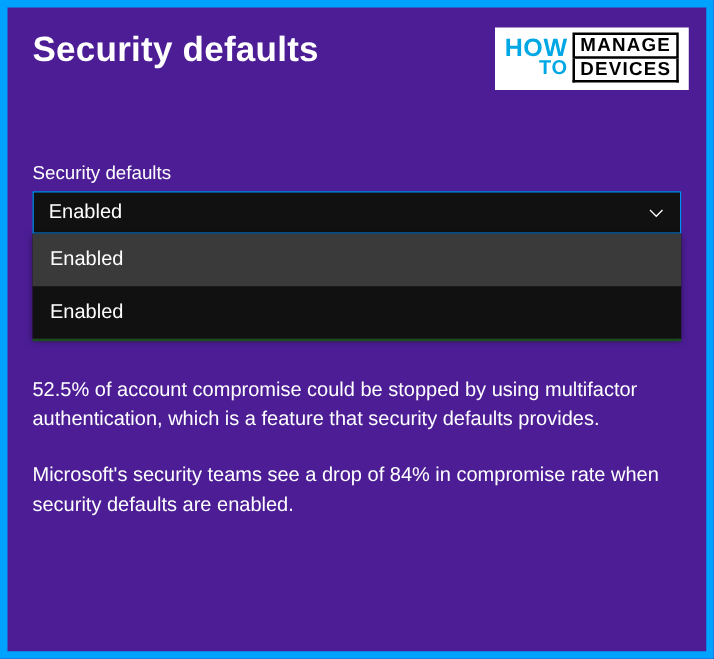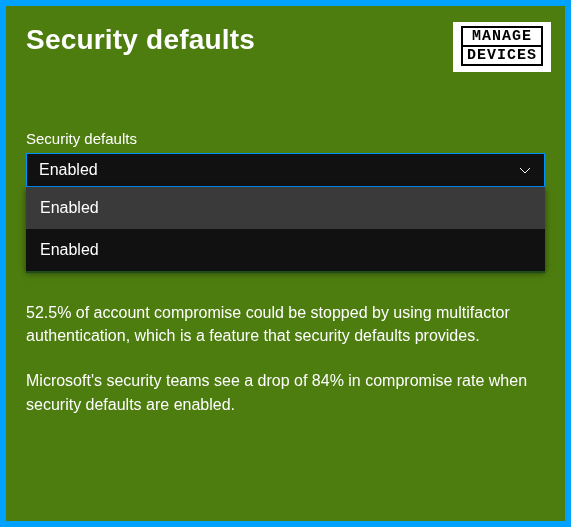--- a/index.html
+++ b/index.html
@@ -10,21 +10,21 @@
     body {
       width: 571px;
       height: 527px;
       background: #00a2ff;
       padding: 6px;
       font-family: 'Segoe UI', Arial, sans-serif;
     }
     .panel {
       width: 100%;
       height: 100%;
-      background: #4d7c0f;
+      background: #4c1d95;
       padding: 18px 20px;
       position: relative;
       overflow: hidden;
     }
     .header {
       display: flex;
       justify-content: space-between;
       align-items: flex-start;
     }
     .page-title {
@@ -67,21 +67,21 @@
       flex-direction: column;
       line-height: 1;
     }
     .logo-box {
       border: 2.5px solid #000000;
       color: #000000;
       font-weight: 800;
       font-size: 15px;
       padding: 1px 4px;
       letter-spacing: 1px;
-      font-family: Liberation Mono, monospace;
+      font-family: Liberation Sans, sans-serif;
       text-align: center;
     }
     .logo-box + .logo-box {
       border-top: none;
     }
     .field-section {
       margin-top: 58px;
     }
     .field-label {
       color: #ffffff;
@@ -137,20 +137,24 @@
       margin-top: 22px;
     }
   </style>
 </head>
 <body>
 
 <div class="panel">
   <div class="header">
     <h1 class="page-title">Security defaults</h1>
     <div class="logo">
+      <div class="logo-left">
+        <span class="logo-how">HOW</span>
+        <span class="logo-to">TO</span>
+      </div>
       <div class="logo-right">
         <span class="logo-box">MANAGE</span>
         <span class="logo-box">DEVICES</span>
       </div>
     </div>
   </div>
 
   <div class="field-section">
     <div class="field-label">Security defaults</div>
     <div class="select-box">

